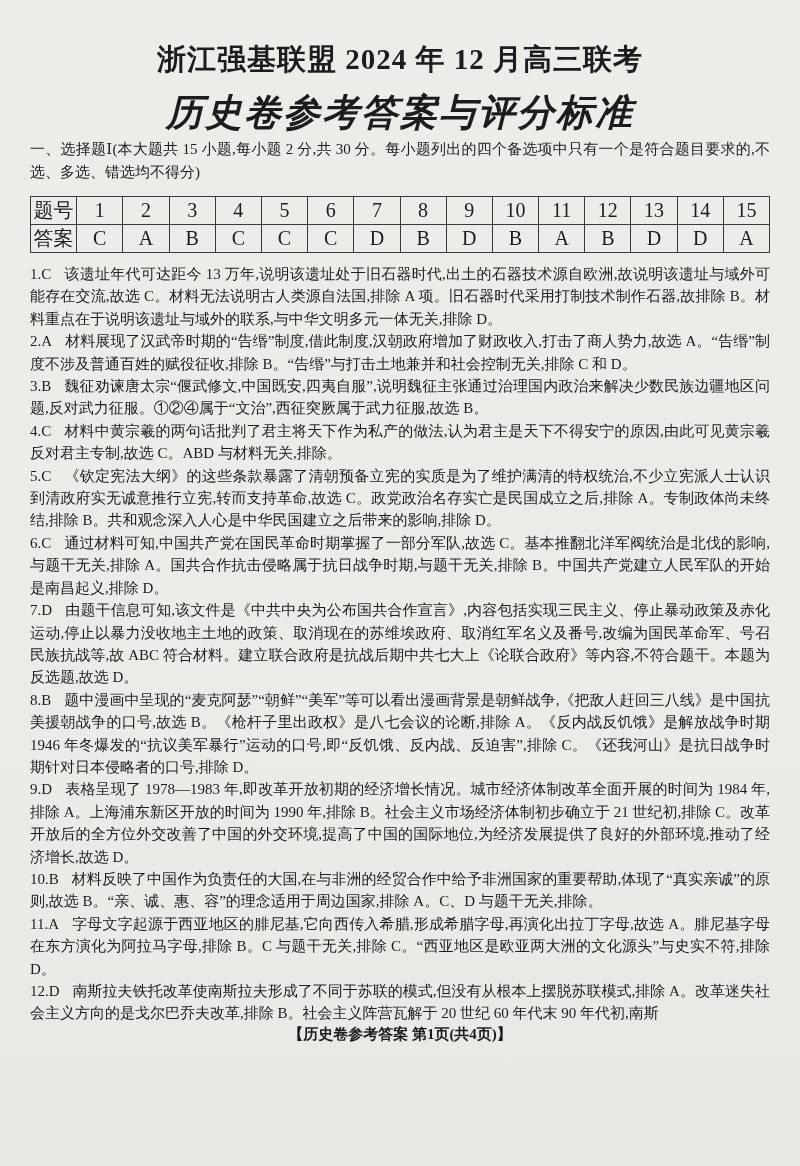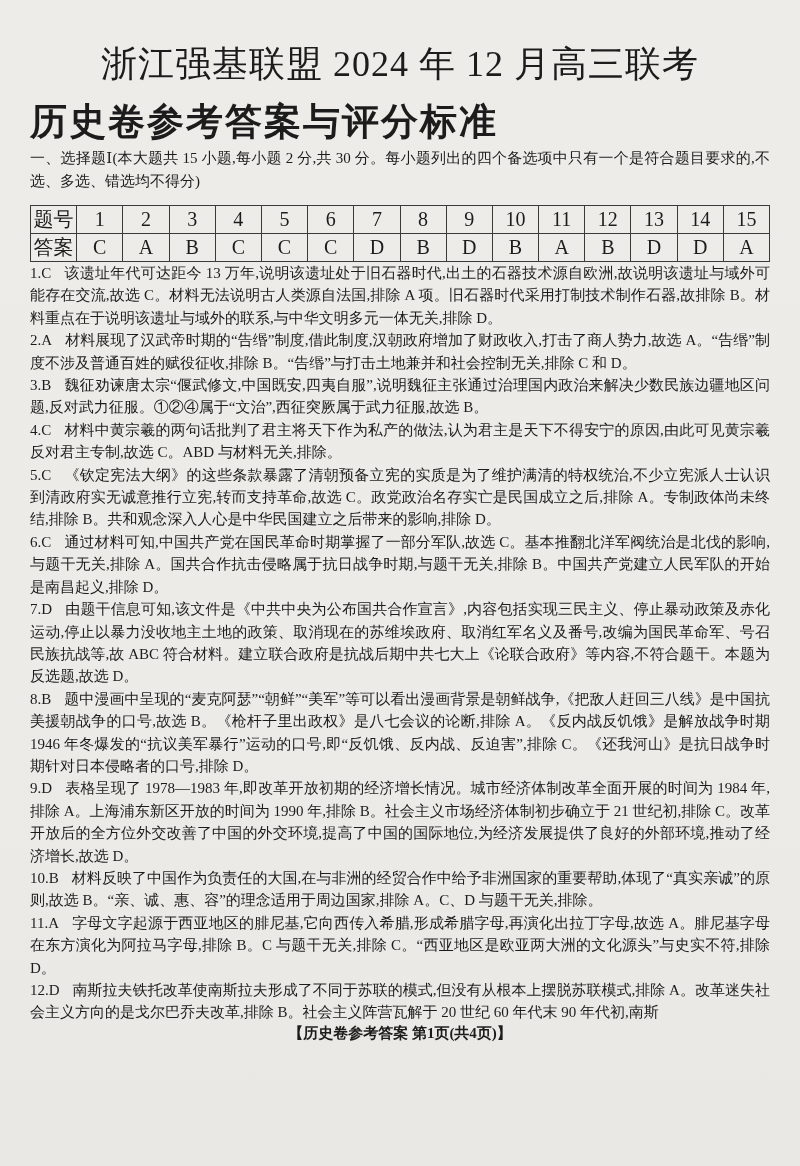--- a/index.html
+++ b/index.html
@@ -13,51 +13,52 @@
   .page {
     width: 800px;
     height: 1166px;
     padding: 40px 30px 0 30px;
     background: linear-gradient(180deg, #eeece8 0%, #edebe7 60%, #eae8e4 100%);
     display: flex;
     flex-direction: column;
   }
   .title-1 {
     text-align: center;
-    font-size: 36px;
-    font-weight: normal;
+    font-size: 29px;
+    font-weight: bold;
     letter-spacing: 1px;
   }
   .title-2 {
-    text-align: left;
+    text-align: center;
     font-size: 37px;
     font-weight: bold;
     letter-spacing: 2px;
     margin-top: 8px;
+    font-style: italic;
   }
   .intro {
     font-size: 15px;
     line-height: 23px;
     text-align: justify;
   }
   table.answers {
     width: 100%;
     border-collapse: collapse;
     table-layout: fixed;
     margin-top: 12px;
   }
   .answers td {
     border: 1px solid #3a3a3a;
     text-align: center;
     vertical-align: middle;
     font-size: 20px;
     height: 27px;
     padding: 0;
   }
-  .explist { }
+  .explist { margin-top: 10px; }
   .exp {
     font-size: 15px;
     line-height: 22.4px;
     text-align: justify;
   }
   .exp-label { margin-right: 13px; }
   .footer {
     text-align: center;
     font-weight: bold;
     font-size: 15px;

